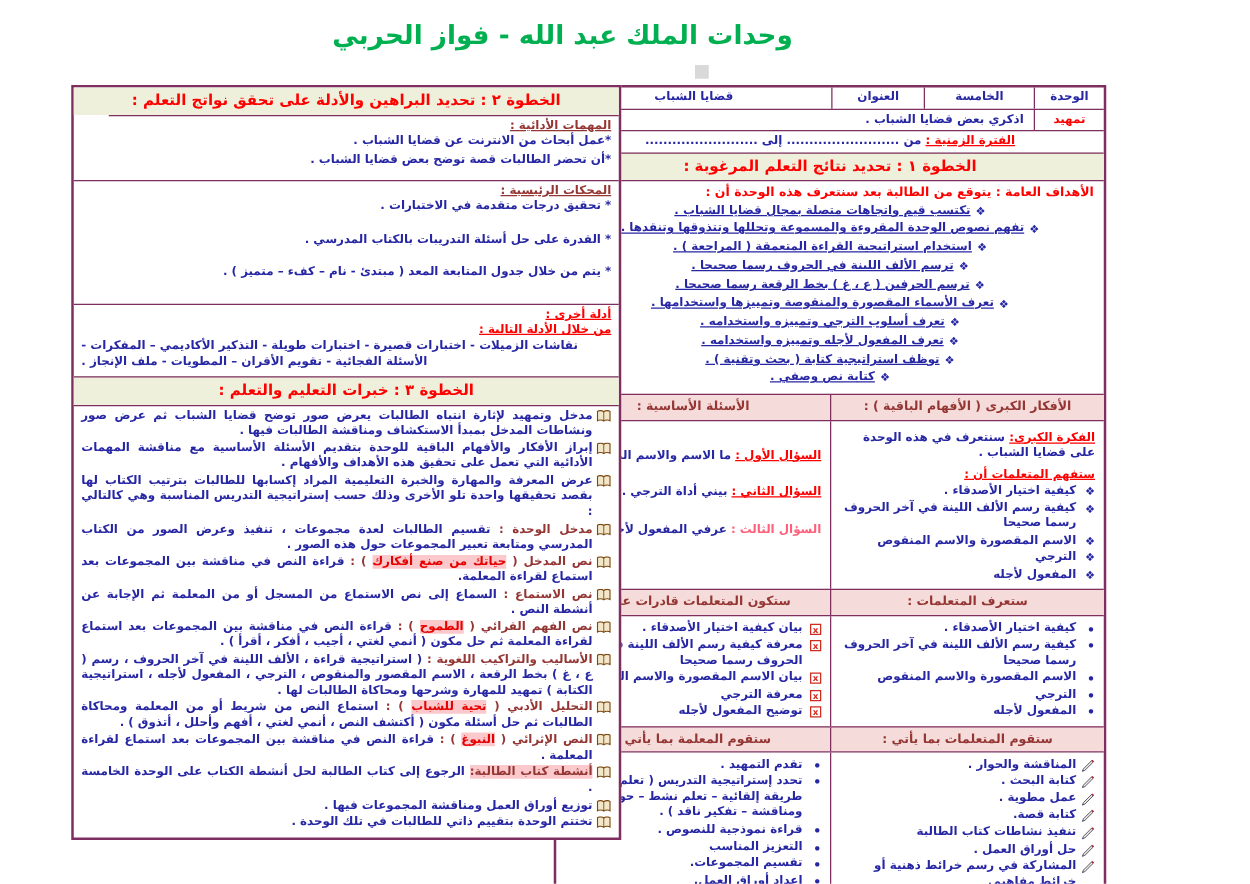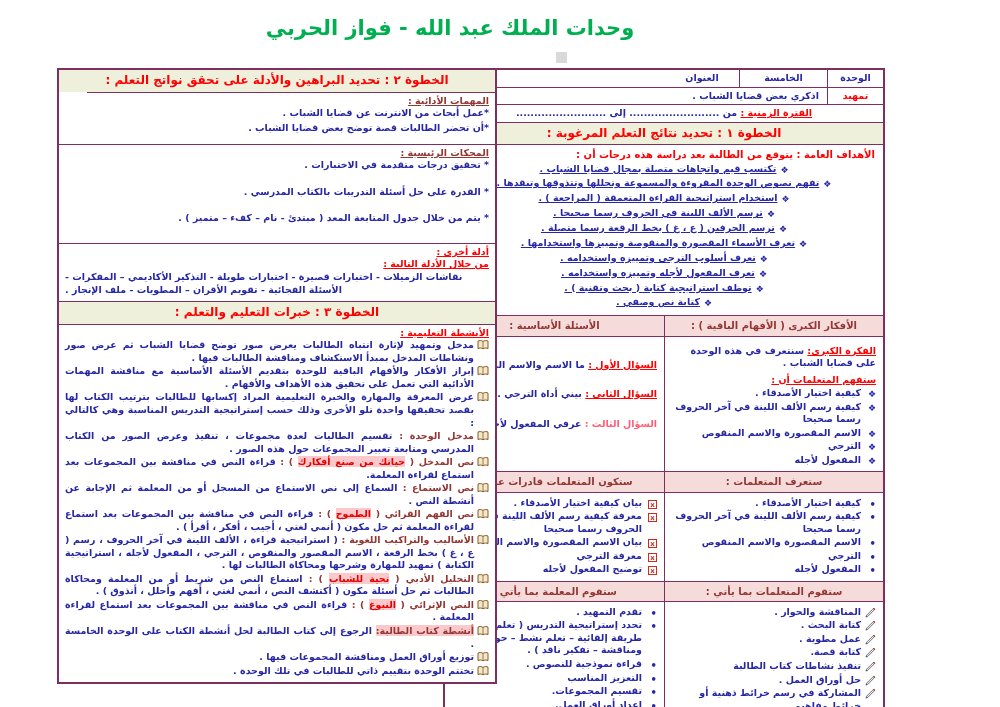--- a/index.html
+++ b/index.html
@@ -89,41 +89,42 @@
 
   <div class="title">وحدات الملك عبد الله - فواز الحربي</div>
   <div class="stray"></div>
 
   <div class="col col-right">
 
     <div class="meta-row">
       <div class="mcell w-unit">الوحدة</div>
       <div class="mcell w-val">الخامسة</div>
       <div class="mcell w-ttl">العنوان</div>
+      <div class="mcell w-rest">قضايا الشباب</div>
     </div>
 
     <div class="meta-row">
       <div class="mcell w-unit red">تمهيد</div>
       <div class="mcell w-rest ta-r">اذكري بعض قضايا الشباب .</div>
     </div>
 
     <div class="period-row">
       <span class="seg-red">الفترة الزمنية :</span><span class="seg-body"> من ......................... إلى .........................</span>
     </div>
 
     <div class="step-header">الخطوة ١ : تحديد نتائج التعلم المرغوبة :</div>
 
     <div class="goals">
-      <div class="goals-title">الأهداف العامة : يتوقع من الطالبة بعد دراسة هذه درجات أن :</div>
+      <div class="goals-title">الأهداف العامة : يتوقع من الطالبة بعد سنتعرف هذه الوحدة أن :</div>
       <div class="list list-center" data-icon="diamond">
           <div class="li"><span class="ic"><span class="g-diamond">❖</span></span><span class="txt"><span class="seg-body">تكتسب قيم واتجاهات متصلة بمجال قضايا الشباب .</span></span></div>
           <div class="li"><span class="ic"><span class="g-diamond">❖</span></span><span class="txt"><span class="seg-body">تفهم نصوص الوحدة المقروءة والمسموعة وتحللها وتتذوقها وتنقدها .</span></span></div>
           <div class="li"><span class="ic"><span class="g-diamond">❖</span></span><span class="txt"><span class="seg-body">استخدام استراتيجية القراءة المتعمقة ( المراجعة ) .</span></span></div>
           <div class="li"><span class="ic"><span class="g-diamond">❖</span></span><span class="txt"><span class="seg-body">ترسم الألف اللينة في الحروف رسما صحيحا .</span></span></div>
-          <div class="li"><span class="ic"><span class="g-diamond">❖</span></span><span class="txt"><span class="seg-body">ترسم الحرفين ( ع ، غ ) بخط الرقعة رسما متصلة .</span></span></div>
+          <div class="li"><span class="ic"><span class="g-diamond">❖</span></span><span class="txt"><span class="seg-body">ترسم الحرفين ( ع ، غ ) بخط الرقعة رسما صحيحا .</span></span></div>
           <div class="li"><span class="ic"><span class="g-diamond">❖</span></span><span class="txt"><span class="seg-body">تعرف الأسماء المقصورة والمنقوصة وتمييزها واستخدامها .</span></span></div>
           <div class="li"><span class="ic"><span class="g-diamond">❖</span></span><span class="txt"><span class="seg-body">تعرف أسلوب الترجي وتمييزه واستخدامه .</span></span></div>
           <div class="li"><span class="ic"><span class="g-diamond">❖</span></span><span class="txt"><span class="seg-body">تعرف المفعول لأجله وتمييزه واستخدامه .</span></span></div>
           <div class="li"><span class="ic"><span class="g-diamond">❖</span></span><span class="txt"><span class="seg-body">توظف استراتيجية كتابة ( بحث وتقنية ) .</span></span></div>
           <div class="li"><span class="ic"><span class="g-diamond">❖</span></span><span class="txt"><span class="seg-body">كتابة نص وصفي .</span></span></div>
         </div>
     </div>
 
     <div class="grid2 subhead">
       <div class="cell">الأفكار الكبرى ( الأفهام الباقية ) :</div>
@@ -262,21 +263,20 @@
 
     <div class="secbox evid">
       <div class="sec-title-r">أدلة أخرى :</div>
       <div class="sec-title-r">من خلال الأدلة التالية :</div>
       <div class="evid-text seg-body">نقاشات الزميلات - اختبارات قصيرة - اختبارات طويلة - التذكير الأكاديمي – المفكرات - الأسئلة الفجائية - تقويم الأقران – المطويات - ملف الإنجاز .</div>
     </div>
 
     <div class="step-header">الخطوة ٣ : خبرات التعليم والتعلم :</div>
 
     <div class="secbox acts">
-      <div class="sec-title-r">الأنشطة التعليمية :</div>
       <div class="list" data-icon="book">
           <div class="li"><span class="ic"><svg width="12" height="10" viewBox="0 0 12 10">
                 <path d="M6 1.4 C4.6 0.3 2.1 0.3 1 1.1 V8.6 C2.1 7.8 4.6 7.8 6 8.8 C7.4 7.8 9.9 7.8 11 8.6 V1.1 C9.9 0.3 7.4 0.3 6 1.4 Z" fill="#f2e7c9" stroke="#7b4a12" stroke-width="0.9"></path>
                 <line x1="6" y1="1.4" x2="6" y2="8.8" stroke="#7b4a12" stroke-width="0.7"></line>
               </svg></span><span class="txt"><span class="seg-body">مدخل وتمهيد لإثارة انتباه الطالبات يعرض صور توضح قضايا الشباب ثم عرض صور ونشاطات المدخل بمبدأ الاستكشاف ومناقشة الطالبات فيها .</span></span></div>
           <div class="li"><span class="ic"><svg width="12" height="10" viewBox="0 0 12 10">
                 <path d="M6 1.4 C4.6 0.3 2.1 0.3 1 1.1 V8.6 C2.1 7.8 4.6 7.8 6 8.8 C7.4 7.8 9.9 7.8 11 8.6 V1.1 C9.9 0.3 7.4 0.3 6 1.4 Z" fill="#f2e7c9" stroke="#7b4a12" stroke-width="0.9"></path>
                 <line x1="6" y1="1.4" x2="6" y2="8.8" stroke="#7b4a12" stroke-width="0.7"></line>
               </svg></span><span class="txt"><span class="seg-body">إبراز الأفكار والأفهام الباقية للوحدة بتقديم الأسئلة الأساسية مع مناقشة المهمات الأدائية التي تعمل على تحقيق هذه الأهداف والأفهام .</span></span></div>
           <div class="li"><span class="ic"><svg width="12" height="10" viewBox="0 0 12 10">

